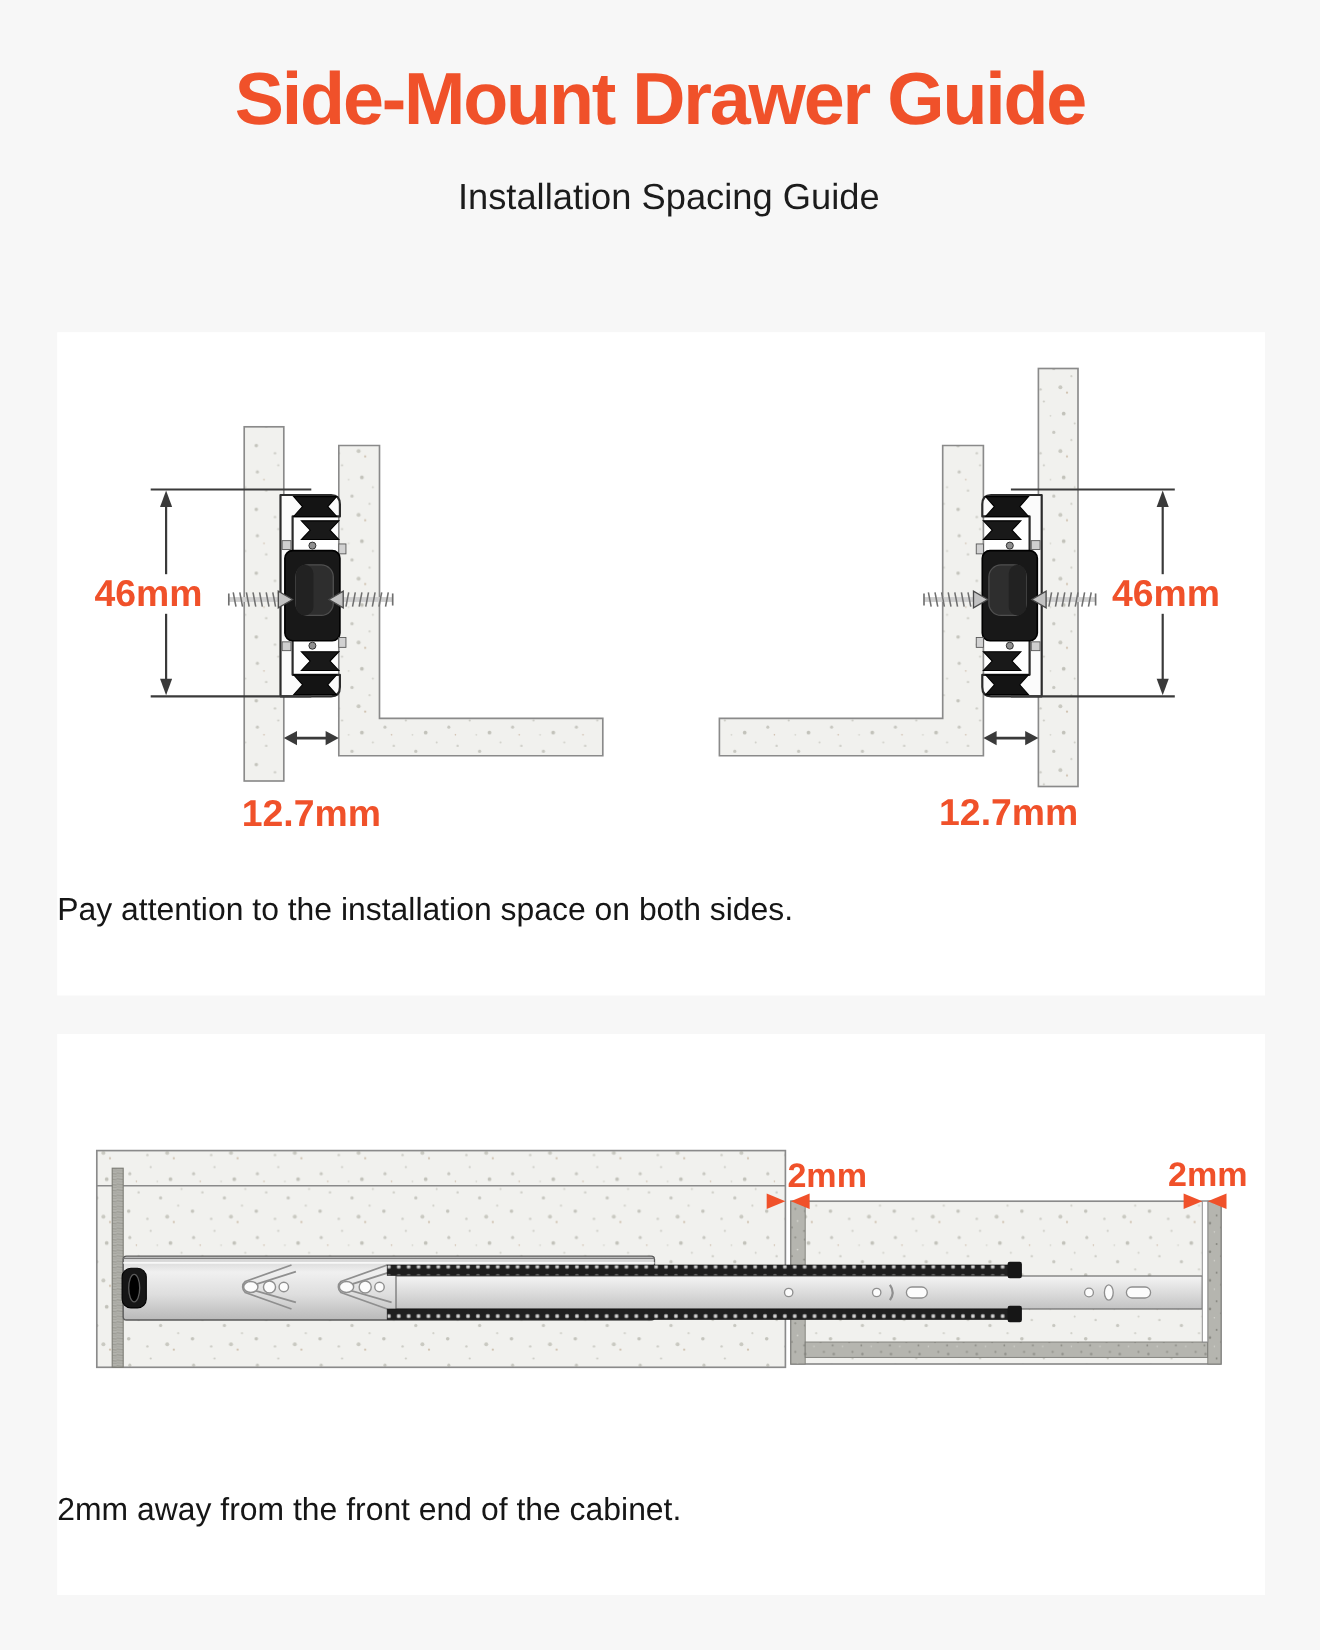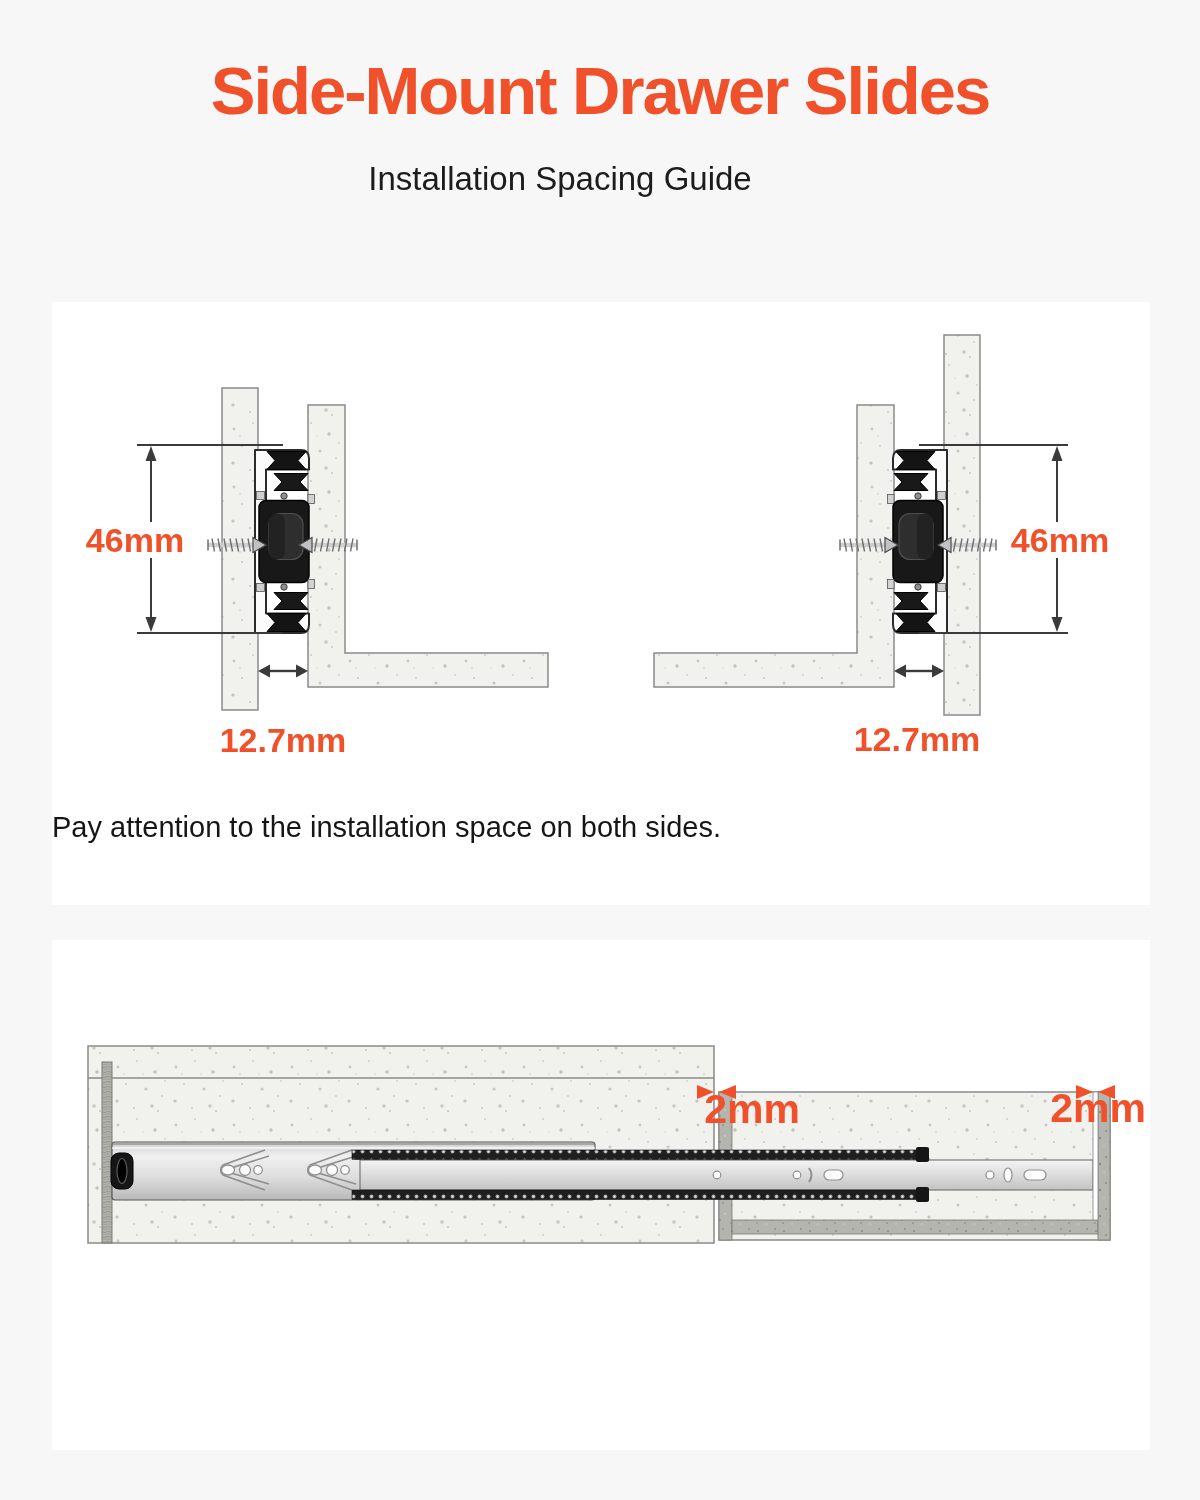--- a/index.html
+++ b/index.html
@@ -3,42 +3,42 @@
 <meta charset="utf-8">
 <style>
   html,body{margin:0;padding:0;}
   body{font-family:"Liberation Sans",sans-serif;background:#f7f7f7;}
   .page{position:relative;width:1200px;height:1500px;background:#f7f7f7;overflow:hidden;margin:0 auto;}
   .header{position:absolute;left:0;top:0;width:1200px;text-align:center;}
   .title{margin:0;position:absolute;top:52px;left:0;width:1200px;
          font-size:67px;font-weight:800;letter-spacing:-2px;color:#F0512A;
          font-family:"Liberation Sans",sans-serif;}
   .subtitle{margin:0;position:absolute;top:160px;left:0;width:1120px;
-            font-size:33px;font-weight:400;color:#1c1c1c;}
+            font-size:33px;font-weight:400;color:#1c1c1c;padding-left:48px;}
   .panel{position:absolute;left:52px;width:1098px;background:#ffffff;}
   .panel-1{top:302px;height:603px;}
   .panel-2{top:940px;height:510px;}
   .panel svg{position:absolute;left:0;top:0;}
   .dim-label{position:absolute;transform:translate(-50%,-50%);white-space:nowrap;
              color:#F0512A;font-weight:700;font-size:34px;background:#ffffff;
              padding:1px 5px;line-height:1;}
   .gap-label{position:absolute;transform:translate(-50%,-50%);white-space:nowrap;
-             color:#F0512A;font-weight:700;font-size:41px;line-height:1;background:transparent;margin-top:40px;}
+             color:#F0512A;font-weight:700;font-size:31px;line-height:1;background:transparent;}
   .caption{position:absolute;left:0;width:100%;
            font-size:29px;color:#161616;line-height:1.2;}
   .caption-1{top:508px;}
   .caption-2{top:416px;}
 </style>
 </head>
 <body>
 
 <div class="page">
 
   <div class="header">
-    <h1 class="title">Side-Mount Drawer Slides</h1>
+    <h1 class="title">Side-Mount Drawer Guide</h1>
     <div class="subtitle">Installation Spacing Guide</div>
   </div>
 
   <div class="panel panel-1">
     <svg width="1098" height="603" viewBox="0 0 1098 603">
       <defs>
         <pattern id="speckLight" width="58" height="58" patternUnits="userSpaceOnUse">
           <rect width="58" height="58" fill="#f1f1ee"></rect>
           <circle cx="8" cy="11" r="1.4" fill="#c7c7c0"></circle>
           <circle cx="27" cy="5" r="1.0" fill="#ccccc5"></circle>
@@ -236,15 +236,16 @@
         <polygon points="684,145 684,159 667,152"></polygon>
       </g>
       <g fill="#F0512A">
         <polygon points="1024,145 1024,159 1041,152"></polygon>
         <polygon points="1063,145 1063,159 1046,152"></polygon>
       </g>
     </svg>
 
     <div class="gap-label" style="left:700px;top:129px;">2mm</div>
     <div class="gap-label" style="left:1046px;top:128px;">2mm</div>
+    <div class="caption caption-2">2mm away from the front end of the cabinet.</div>
   </div>
 
 </div>
 
 </body></html>

